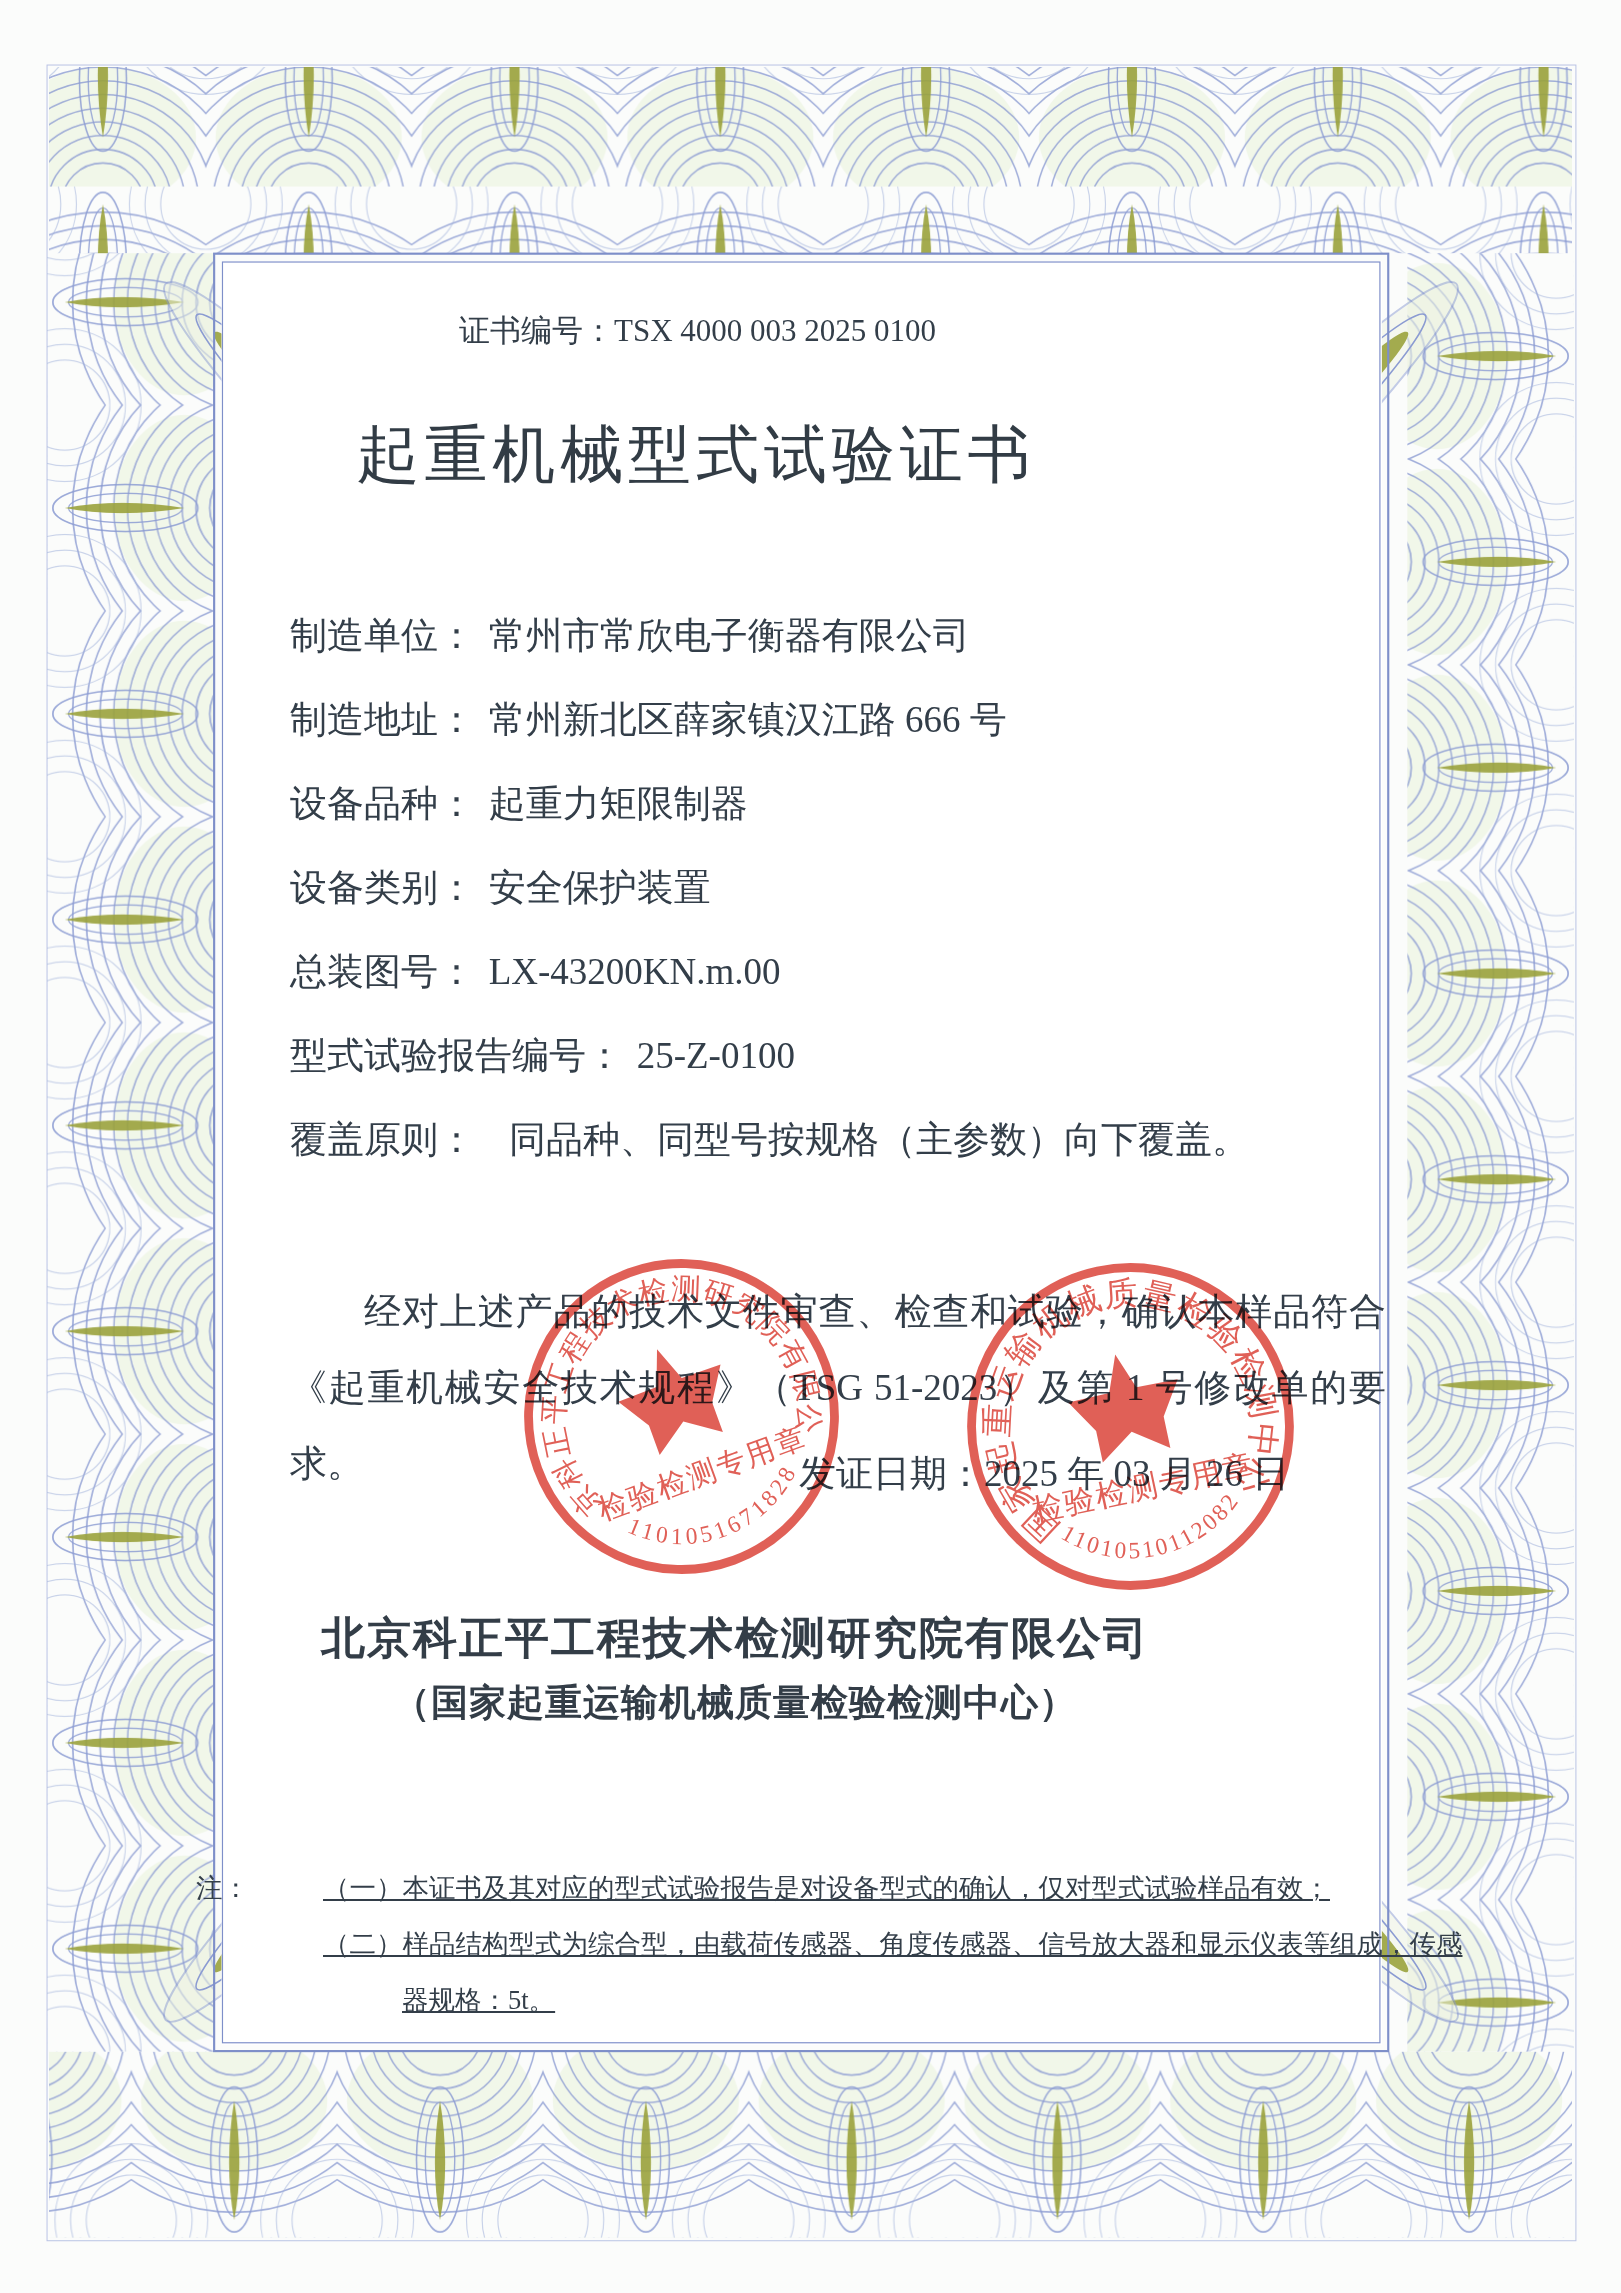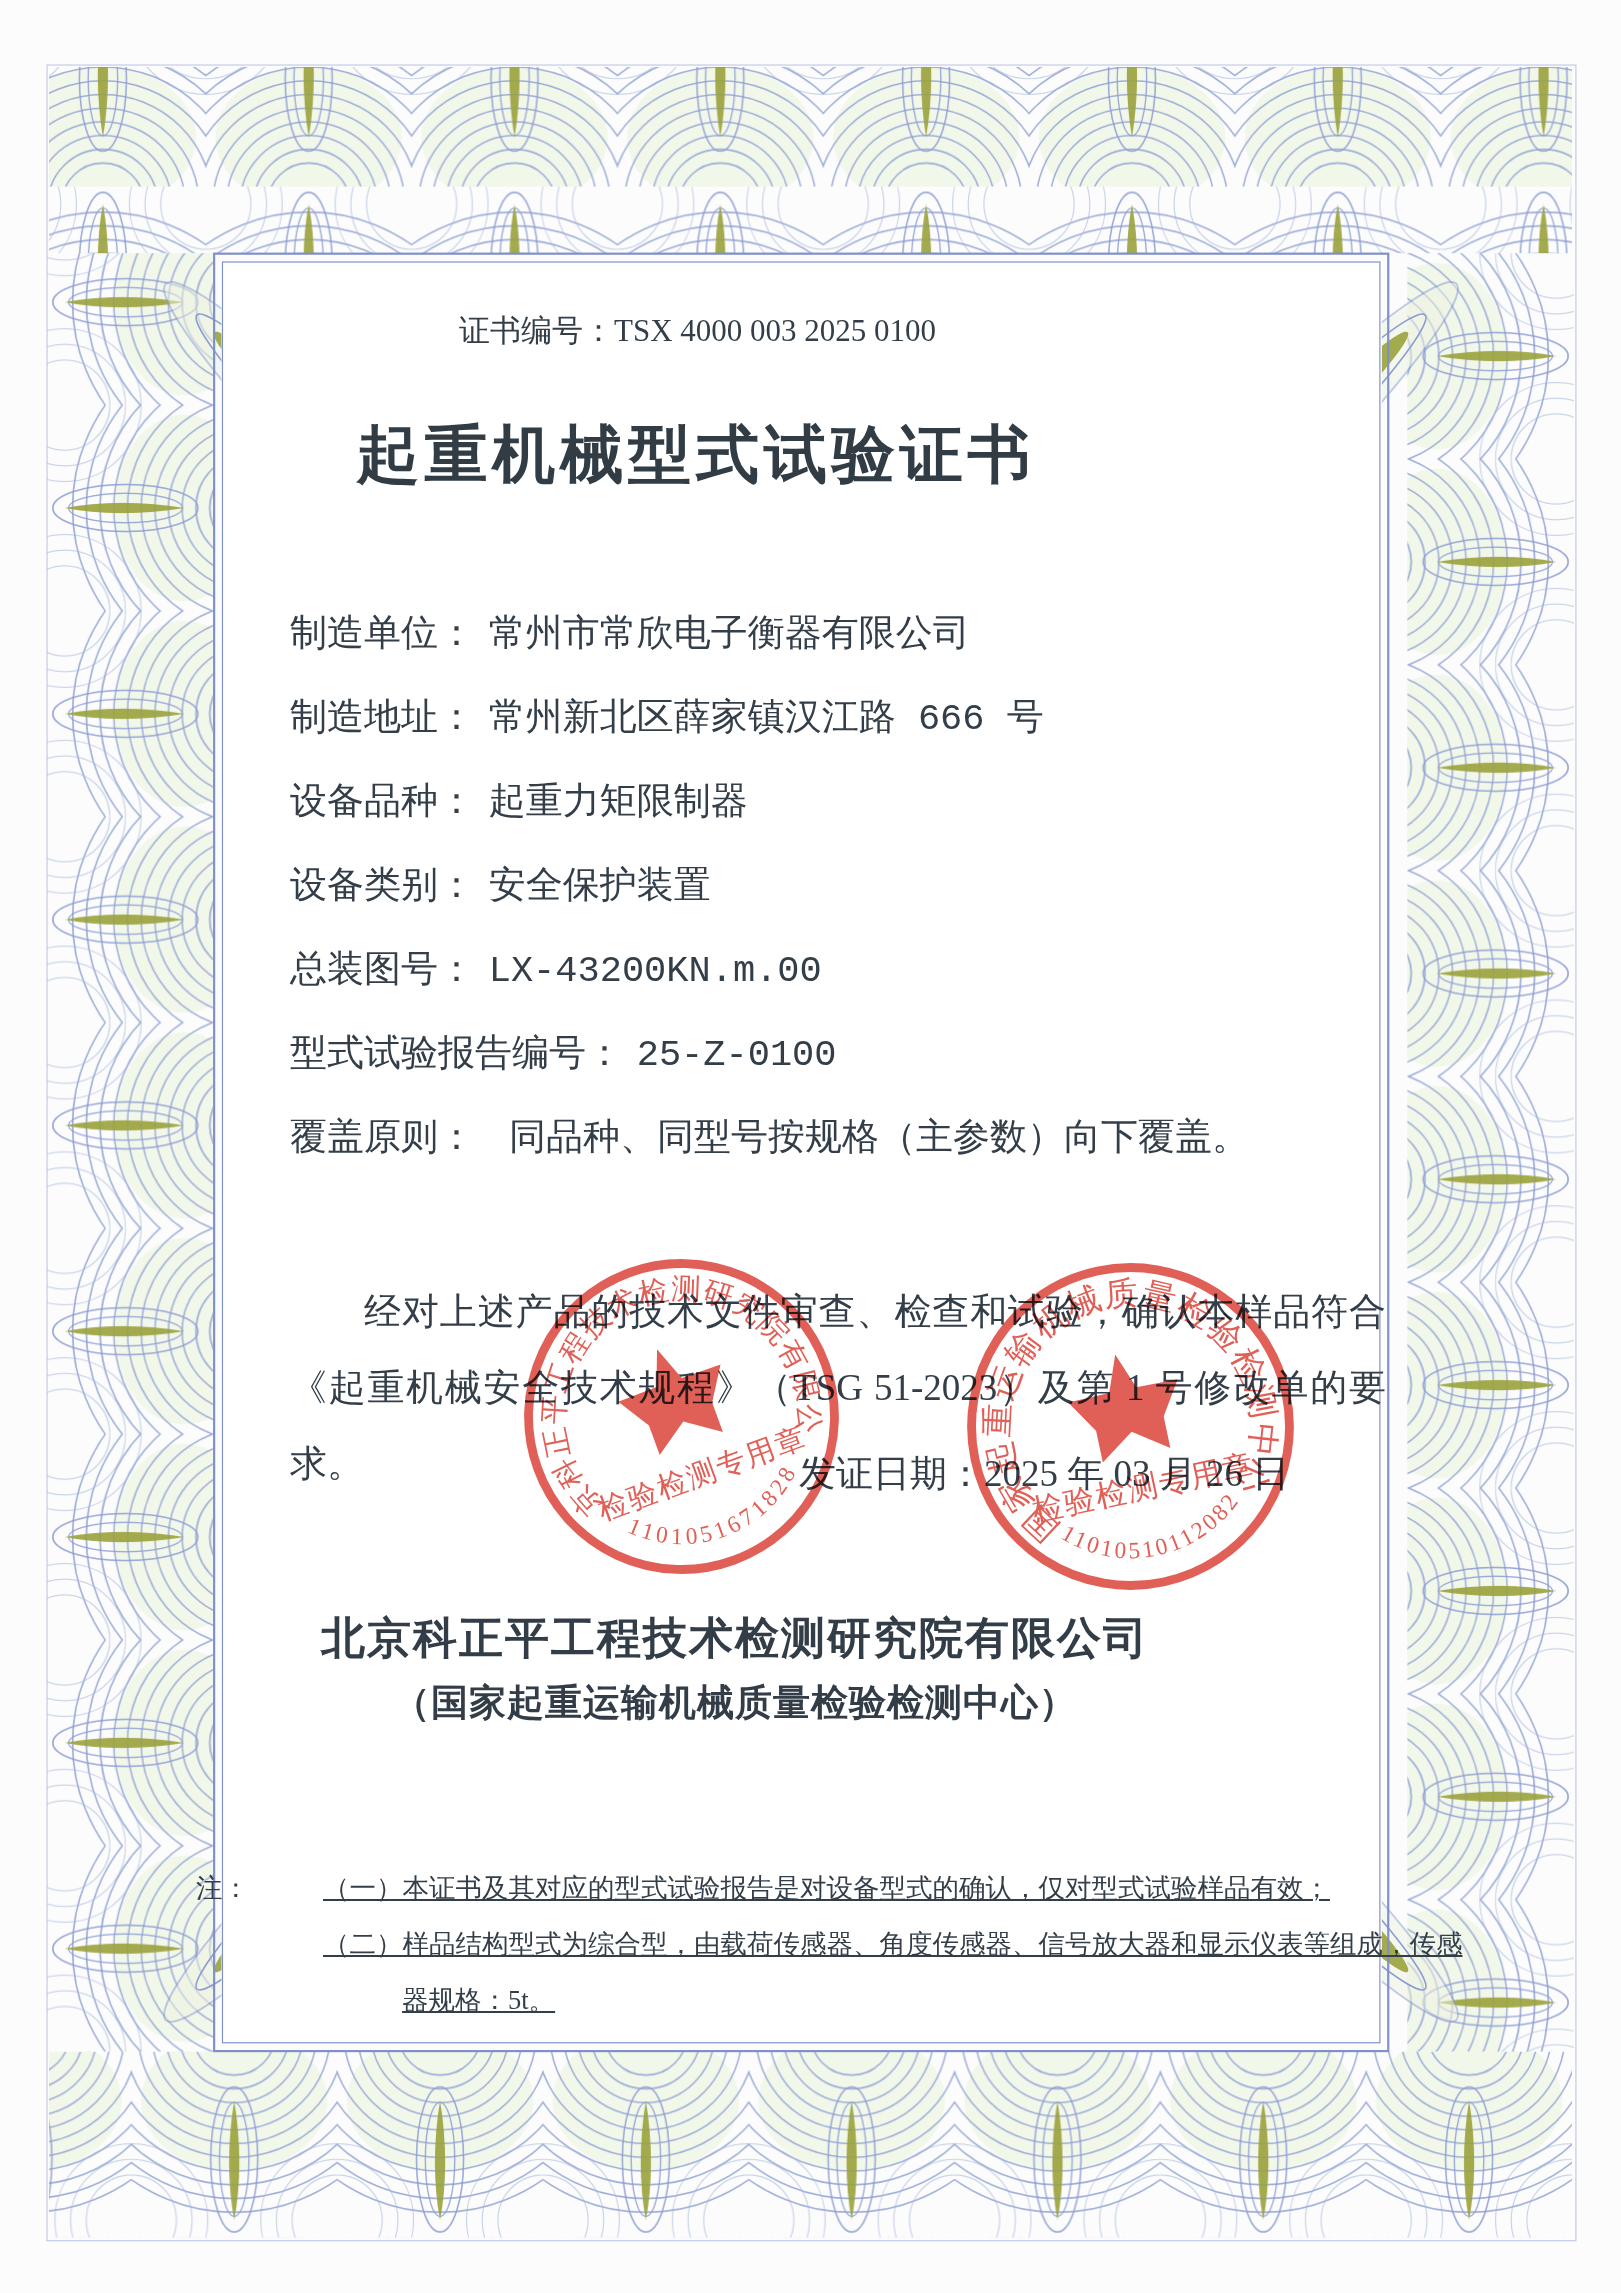--- a/index.html
+++ b/index.html
@@ -6,25 +6,25 @@
   .page{
     position:relative;width:1621px;height:2294px;margin:0 auto;
     background:#fbfcfb;overflow:hidden;
     font-family:"Liberation Serif","DejaVu Serif",serif;color:#333e49;
   }
   .border-svg{position:absolute;left:0;top:0;z-index:1;}
   .content{position:absolute;left:0;top:0;width:100%;height:100%;z-index:2;}
   .cert-no{position:absolute;left:459px;top:310px;font-size:31px;white-space:nowrap;}
   .doc-title{
     position:absolute;left:245px;top:412px;width:902px;text-align:center;
-    font-family:"Liberation Sans","DejaVu Sans",sans-serif;font-weight:bold;
+    font-family:"Liberation Sans","DejaVu Sans",sans-serif;font-weight:normal;
     font-size:63px;letter-spacing:4.9px;color:#323c45;white-space:nowrap;
   }
   .fields{position:absolute;left:290px;top:616px;}
-  .field-row{font-size:37px;line-height:39px;margin:0 0 45px 0;white-space:nowrap;font-family:Liberation Mono, monospace;}
+  .field-row{font-size:37px;line-height:39px;margin:0 0 45px 0;white-space:nowrap;}
   .field-value{margin-left:13.7px;}
   .field-row.wide-gap .field-value{margin-left:34px;}
   .statement{
     position:absolute;left:290px;top:1274px;width:1096px;
     font-size:37px;line-height:2.05;text-align:justify;text-indent:2em;
   }
   .issue-date{position:absolute;left:799px;top:1449px;font-size:37px;white-space:nowrap;text-align:center;}
   .org-block{
     position:absolute;left:137px;top:1605px;width:1196px;text-align:center;
     font-family:"Liberation Sans","DejaVu Sans",sans-serif;font-weight:bold;color:#333d47;

